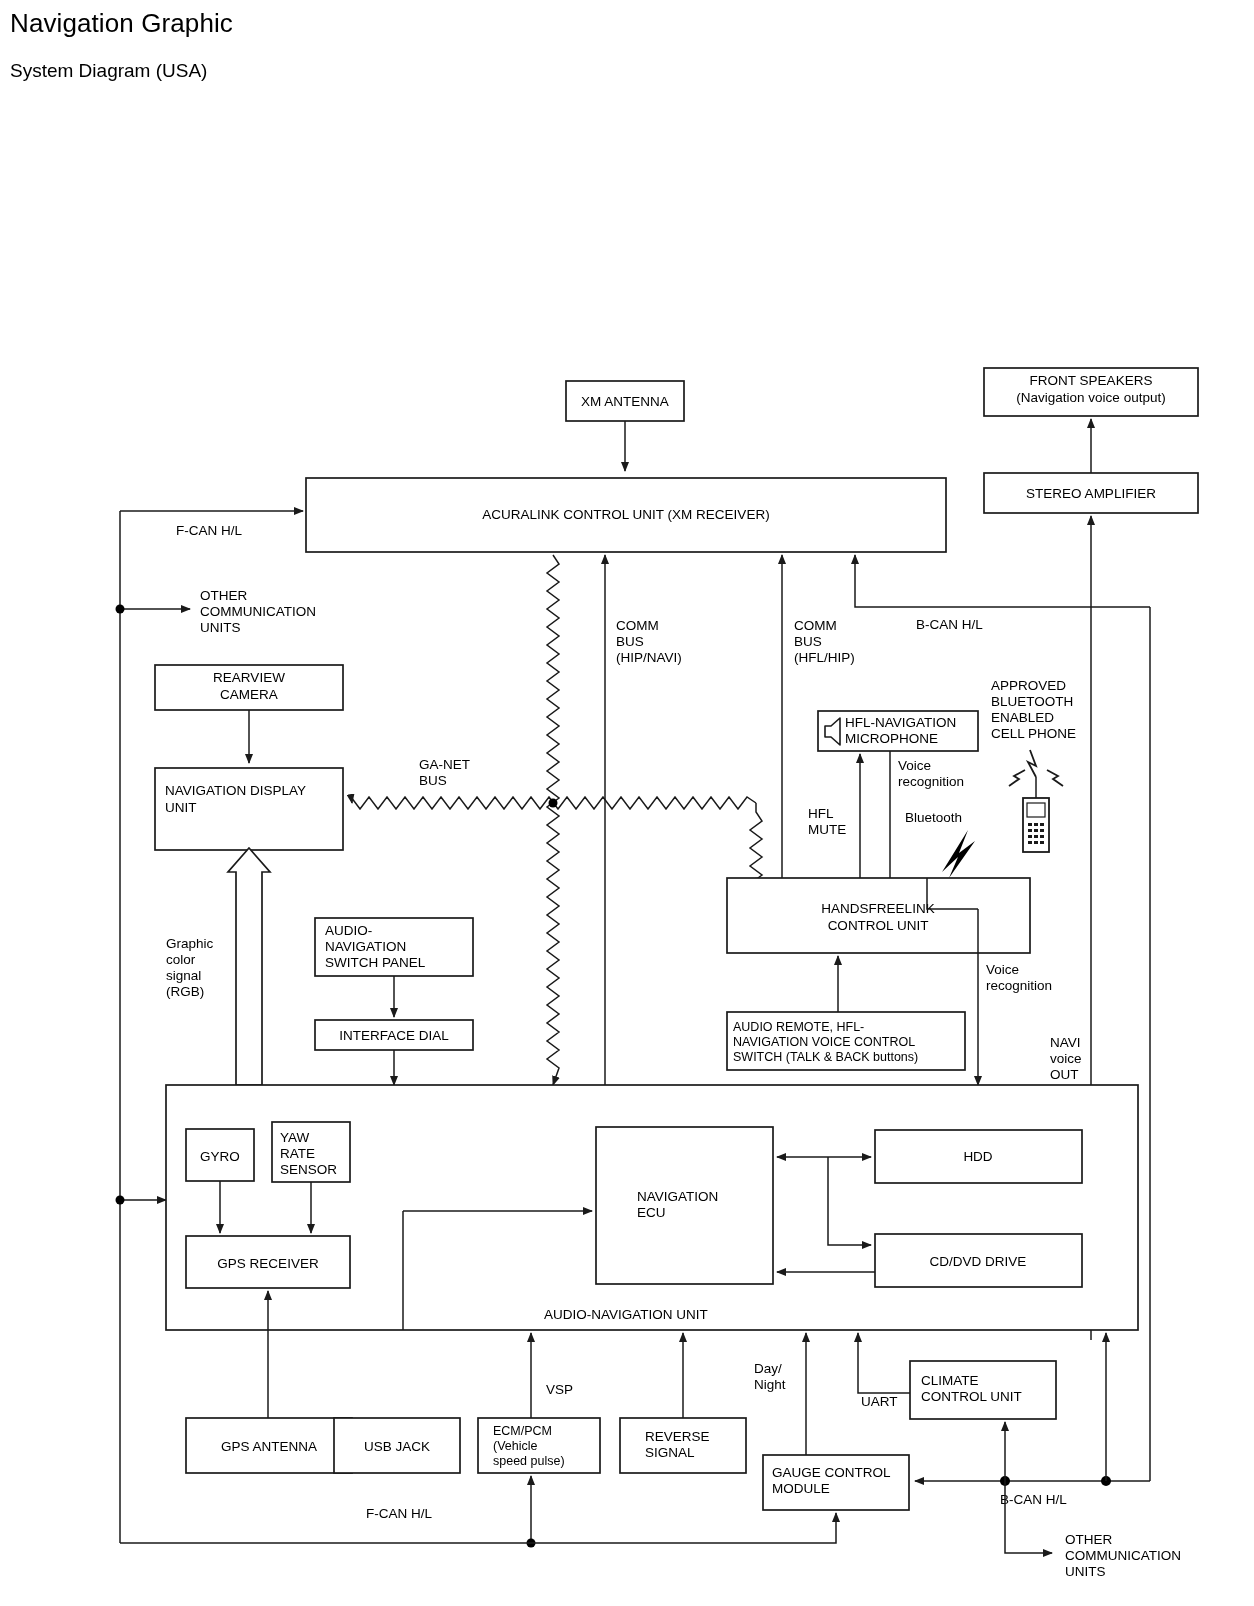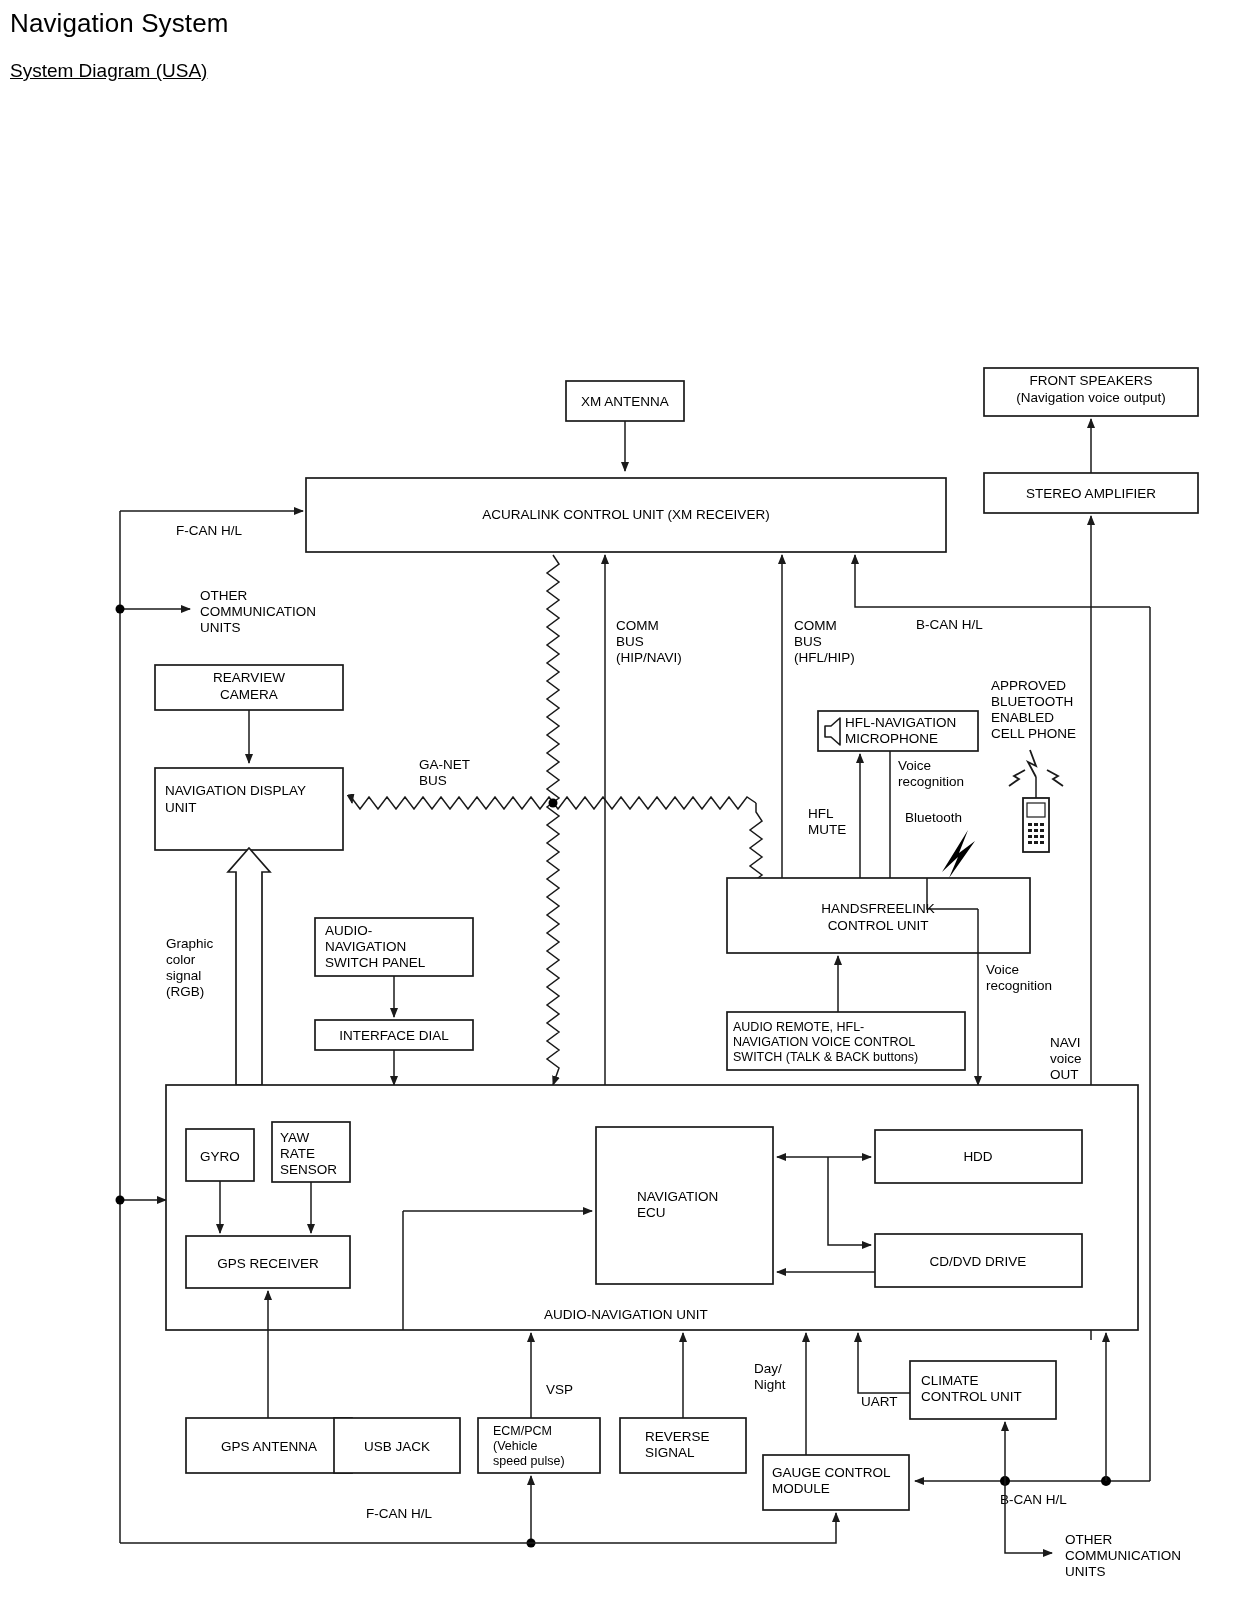--- a/index.html
+++ b/index.html
@@ -5,36 +5,36 @@
   html,body{margin:0;padding:0;background:#ffffff;}
   body{
     width:1254px;height:1606px;position:relative;overflow:hidden;
     font-family:"Liberation Sans","DejaVu Sans",sans-serif;
     color:#000000;
   }
   #page-title{
     position:absolute;left:10px;top:8px;font-size:26px;letter-spacing:.1px;
   }
   #page-subtitle{
-    position:absolute;left:10px;top:60px;font-size:19px;text-decoration:underline;
+    position:absolute;left:10px;top:60px;font-size:19px;
   }
   svg#diagram{position:absolute;left:0;top:0;width:1254px;height:1606px;}
   svg#diagram .bx{fill:#ffffff;stroke:#1a1a1a;stroke-width:1.7;}
   svg#diagram .ln{stroke:#1a1a1a;stroke-width:1.5;fill:none;}
   svg#diagram .dot{fill:#000000;}
   svg#diagram text{font-family:"Liberation Sans","DejaVu Sans",sans-serif;fill:#000000;}
   .t13{font-size:13.5px;}
   .t12{font-size:12.5px;}
   .hollow{fill:#ffffff;stroke:#1a1a1a;stroke-width:1.7;}
   .blt{fill:#000000;}
 </style>
 </head>
 <body>
 
-<div id="page-title">Navigation System</div>
+<div id="page-title">Navigation Graphic</div>
 <div id="page-subtitle">System Diagram (USA)</div>
 
 <svg id="diagram" viewBox="0 0 1254 1606">
   <defs>
     <marker id="ah" markerWidth="10" markerHeight="8" refX="9" refY="4" orient="auto" markerUnits="userSpaceOnUse">
       <path d="M0,0 L10,4 L0,8 z" fill="#1a1a1a"></path>
     </marker>
     <marker id="ahs" markerWidth="9" markerHeight="7" refX="8.5" refY="3.5" orient="auto" markerUnits="userSpaceOnUse">
       <path d="M0,0 L9,3.5 L0,7 z" fill="#1a1a1a"></path>
     </marker>

